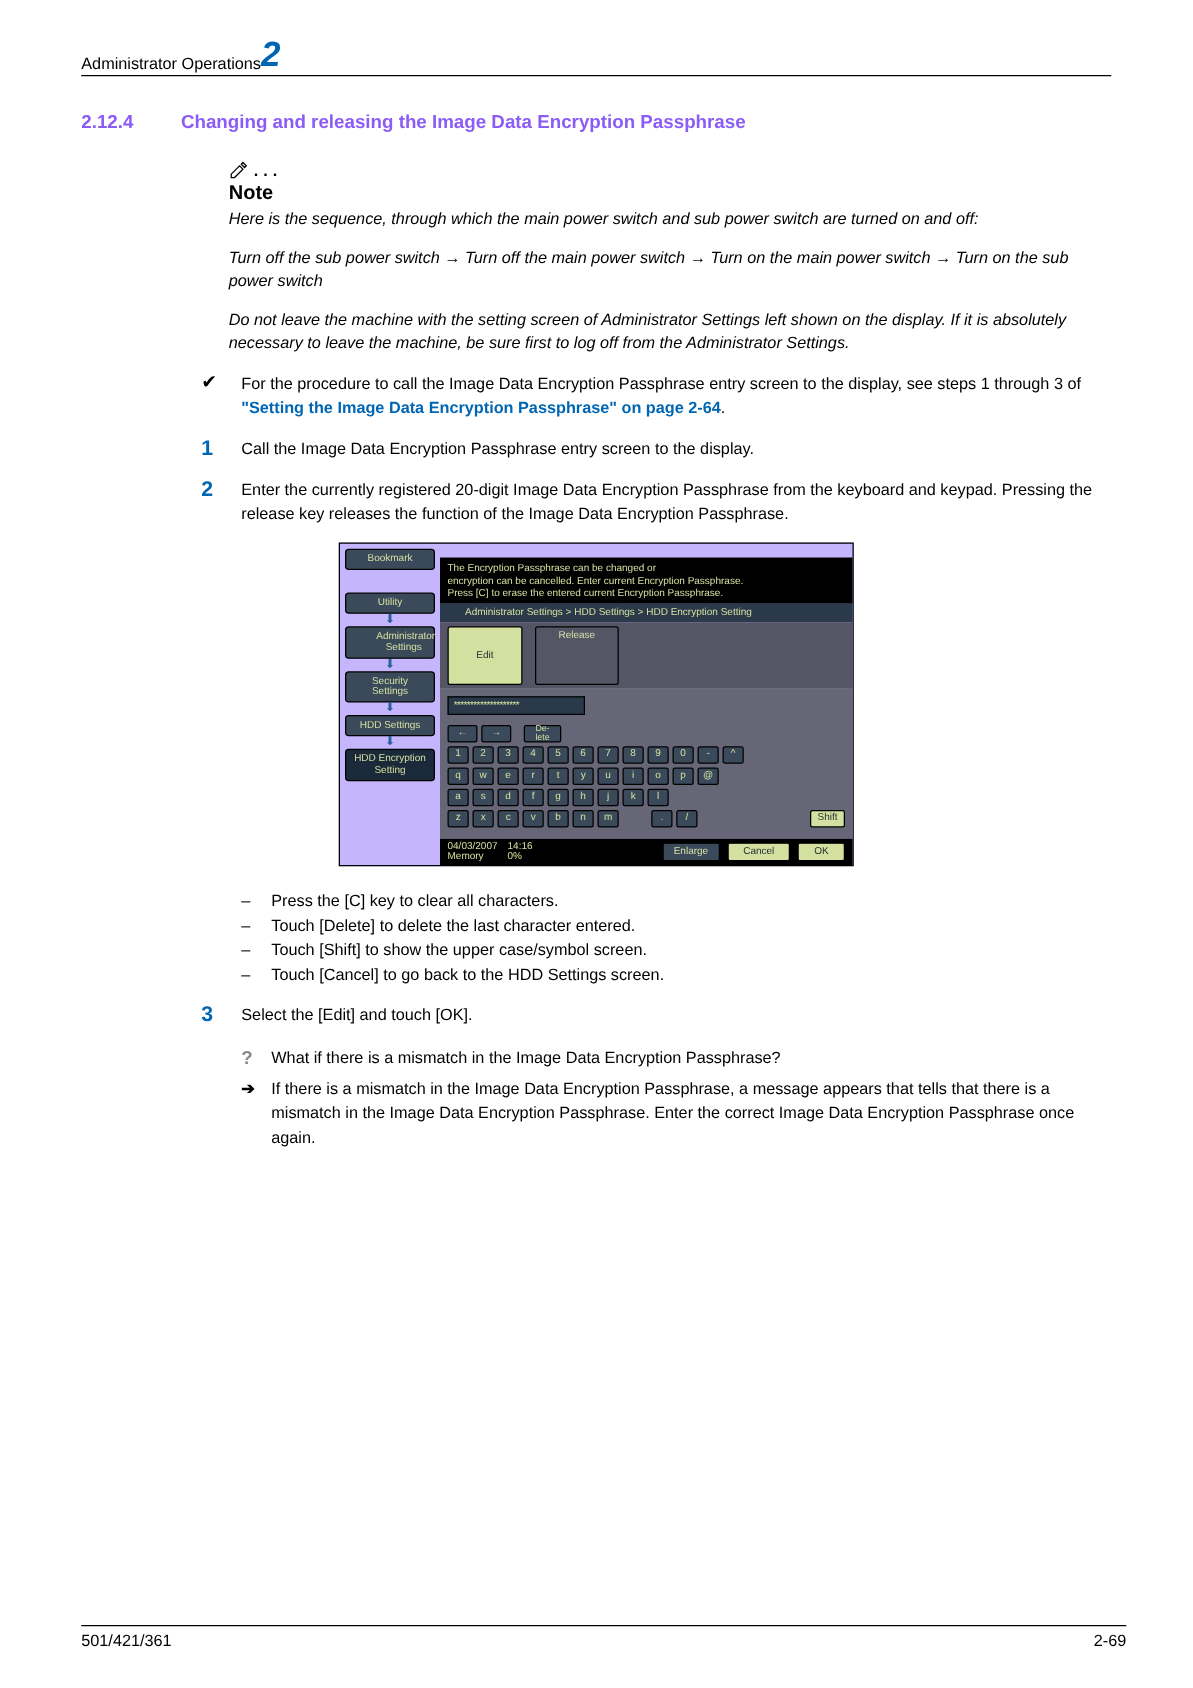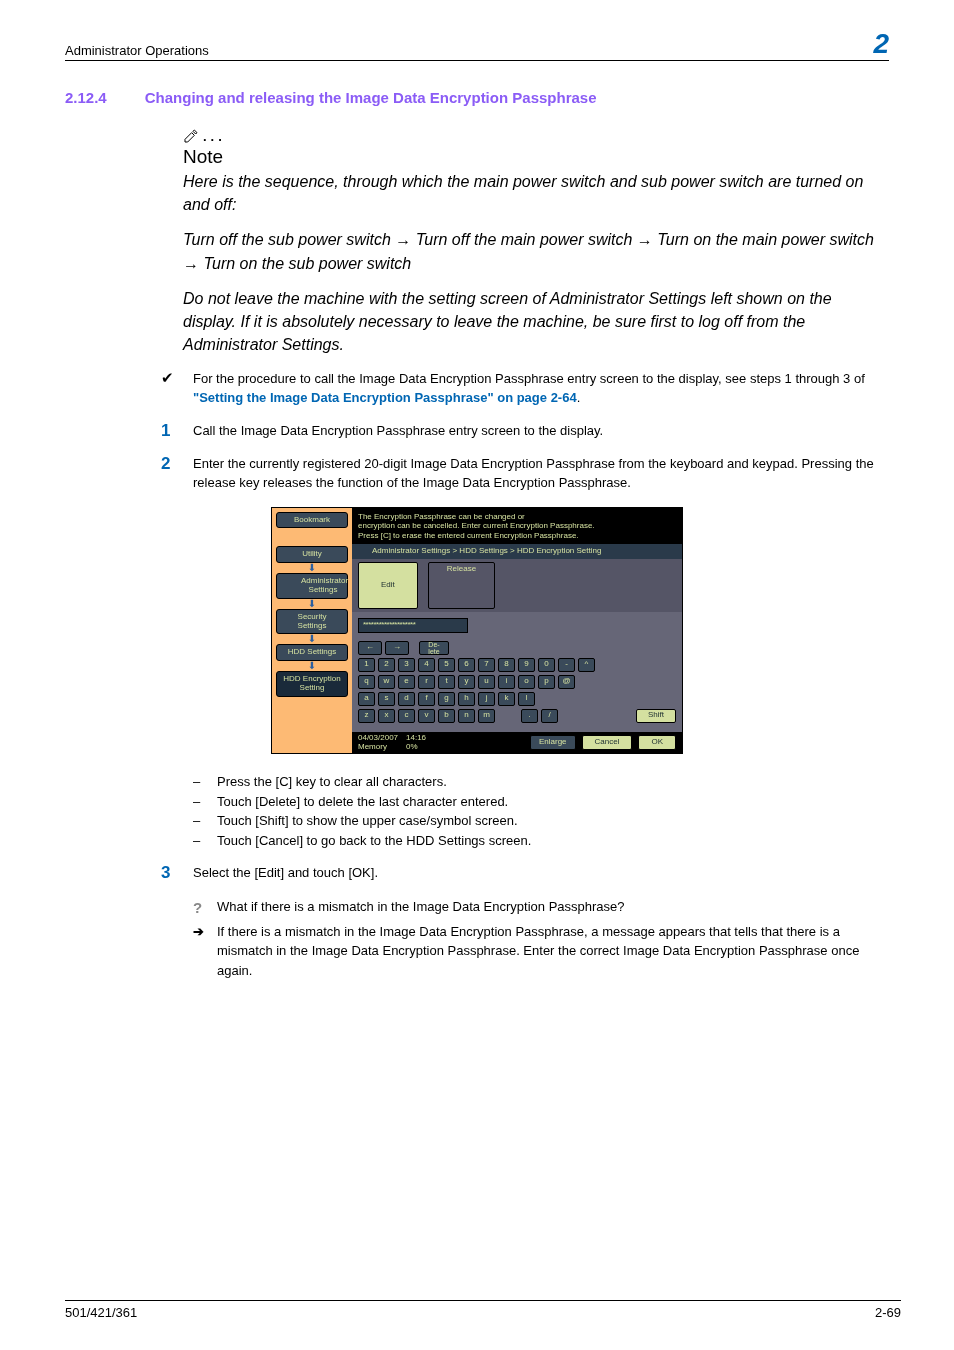--- a/index.html
+++ b/index.html
@@ -12,21 +12,20 @@
     width: 954px;
   }
   .page {
     padding: 30px 65px 20px 65px;
     box-sizing: border-box;
     min-height: 1350px;
     position: relative;
   }
   .header-row {
     display: flex;
-    justify-content: space-between;
     align-items: flex-end;
     border-bottom: 1px solid #000;
     padding-bottom: 2px;
     margin-bottom: 28px;
   }
   .header-left {
     font-size: 13px;
   }
   .chapter-num {
     font-size: 28px;
@@ -47,27 +46,27 @@
     margin-left: 118px;
     margin-right: 0;
   }
   .note-icon-row {
     display: flex;
     align-items: flex-end;
     gap: 4px;
     margin-bottom: 2px;
   }
   .note-label {
-    font-weight: normal;
-    font-size: 19px;
+    font-weight: bold;
+    font-size: 16px;
     margin-bottom: 2px;
   }
   .note-body {
     font-style: italic;
-    font-size: 16px;
+    font-size: 13px;
     line-height: 1.45;
     margin-bottom: 14px;
   }
   .note-body p { margin: 0 0 12px 0; }
   .arrow { font-family: Arial; }
   .setting-bold {
     font-weight: bold;
     font-size: 13px;
     margin-left: 96px;
     margin-bottom: 14px;
@@ -108,21 +107,21 @@
     font-weight: bold;
   }
   .screenshot-wrap {
     display: flex;
     justify-content: center;
     margin: 10px 0 18px 0;
   }
   
   .panel {
     width: 410px;
-    background: #fdba74;
+    background: #c4b5fd;
     font-size: 9px;
     border: 1px solid #000;
     line-height: 1.1;
   }
   .panel-row { display: flex; }
   .sidebar {
     width: 80px;
     padding: 4px 4px 2px 4px;
     box-sizing: border-box;
     display: flex;
@@ -145,20 +144,21 @@
   .sb-btn.active { background: #1a2a3a; }
   .sb-arrow {
     color: #2b5fa0;
     font-size: 10px;
     line-height: 0.6;
   }
   .mainpane {
     flex: 1;
     display: flex;
     flex-direction: column;
+    margin-top: 11px;
   }
   .msg {
     background: #000;
     color: #d4e0a0;
     padding: 4px 6px;
     font-size: 8px;
     line-height: 1.2;
   }
   .crumb {
     background: #2a3a4a;
@@ -204,21 +204,21 @@
     border: 1px solid #000;
     border-radius: 2px;
     display: flex;
     align-items: center;
     justify-content: center;
     font-size: 8px;
     box-sizing: border-box;
   }
   .key.wide { width: 24px; }
   .key.del { width: 30px; font-size: 7px; line-height:1; text-align:center;}
-  .key.shift { width: 40px; margin-left: auto; background:#d4e0a0; color:#233;}
+  .key.shift { width: 28px; margin-left: auto; background:#d4e0a0; color:#233;}
   .kb-row .spacer { width: 4px; }
   .footer {
     background: #000;
     color: #d4e0a0;
     padding: 2px 6px;
     display: flex;
     justify-content: space-between;
     align-items: center;
     font-size: 8px;
   }

